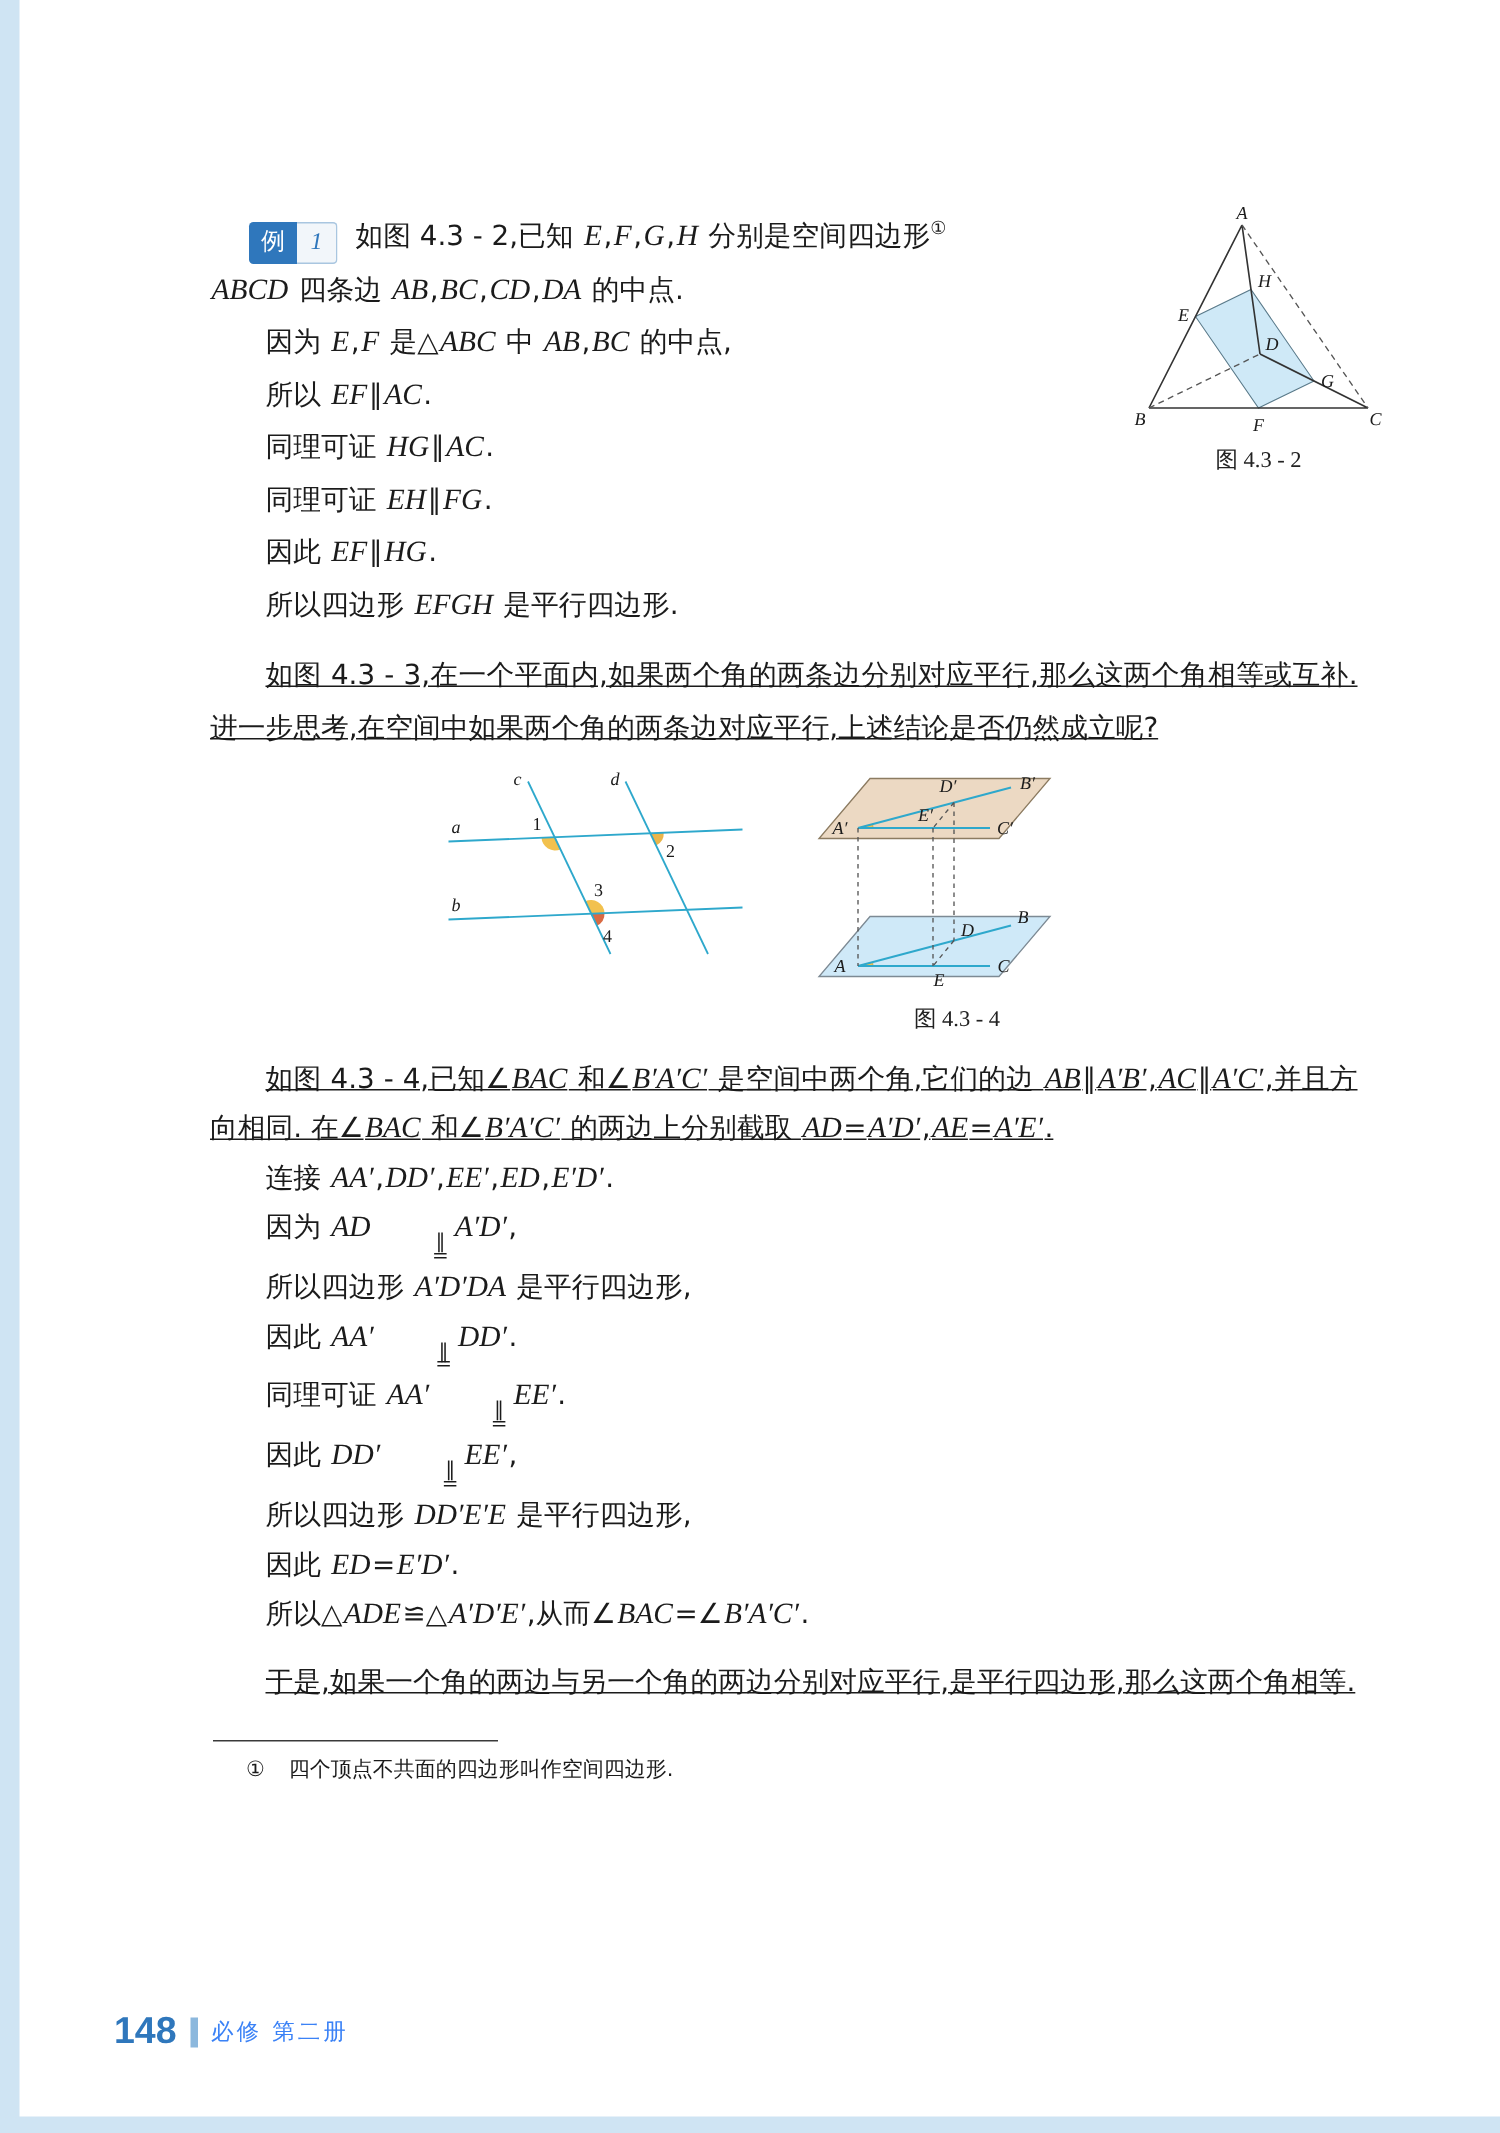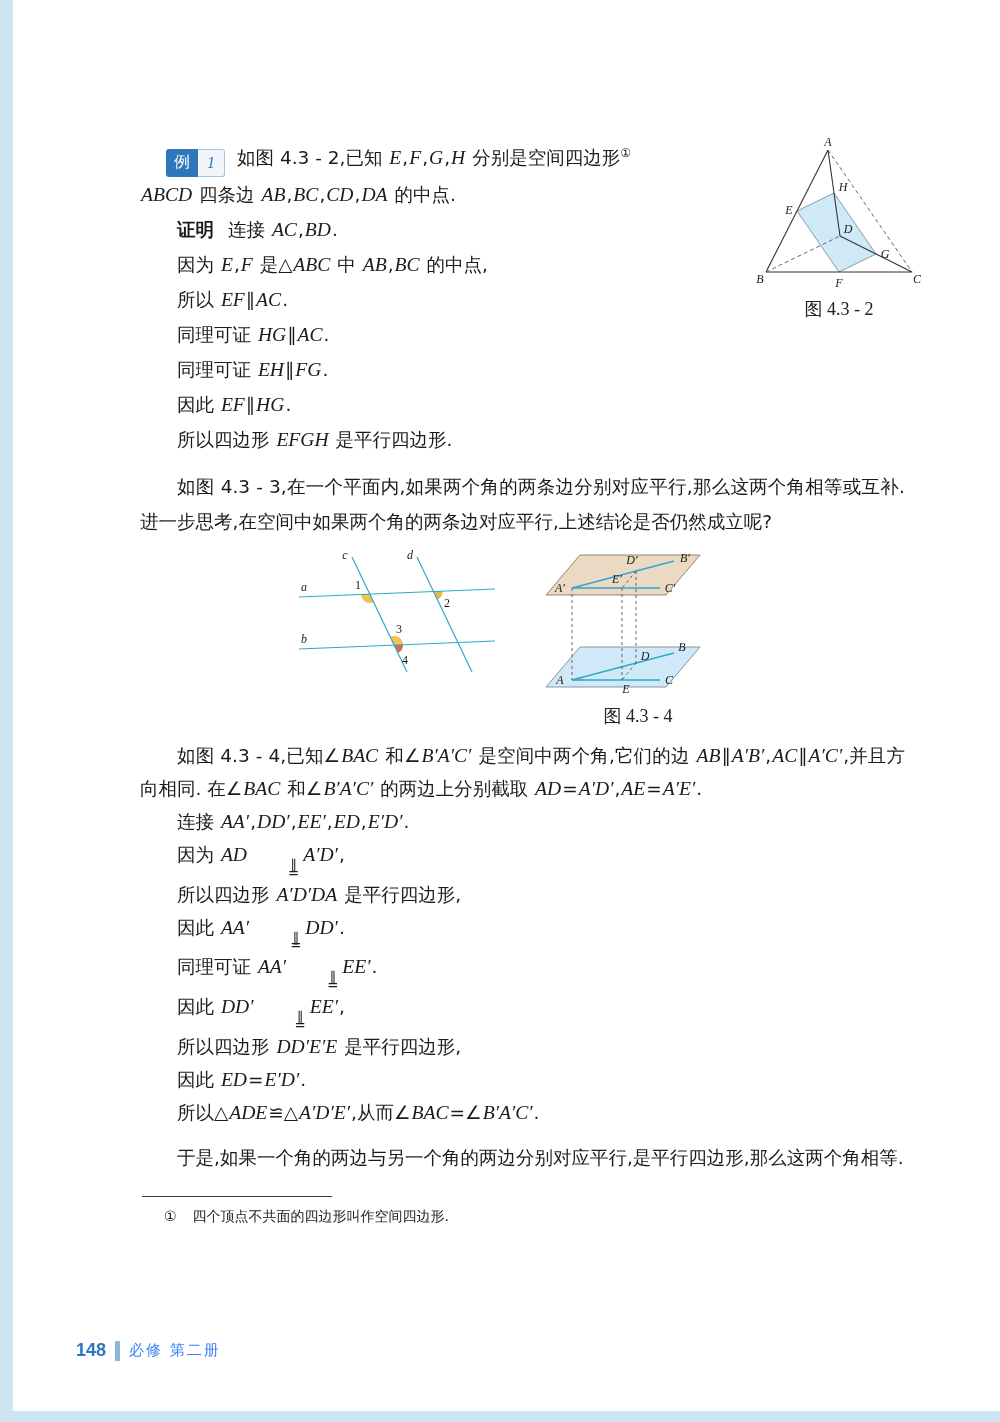--- a/index.html
+++ b/index.html
@@ -24,43 +24,43 @@
   .exline{padding-left:26px;}
   .badge{display:inline-flex;align-items:stretch;margin-right:12px;vertical-align:-3px;}
   .badge .li{background:#2f77bc;color:#fff;font-size:16px;line-height:24px;padding:1px 8px;border-radius:3px 0 0 3px;}
   .badge .num{background:#f2f6fa;color:#2f77bc;border:1px solid #a9c6e0;border-left:none;
               font-size:16px;line-height:24px;padding:1px 9px;border-radius:0 3px 3px 0;
               font-family:"Liberation Serif",serif;font-style:italic;}
   sup.note{font-size:12px;vertical-align:super;line-height:0;}
 
   .step{text-indent:2em;}
   .prooflabel{font-weight:bold;margin-right:14px;}
-  .para{text-indent:2em;margin-top:12px !important;}
+  .para{text-indent:2em;margin-top:12px !important;text-decoration:underline;}
   .sec2{line-height:33px;}
 
   .figrow{position:relative;height:180px;margin:8px 0 4px 0;}
   .figblock{position:absolute;top:0;}
   .fig3{left:152px;width:210px;}
   .fig4{left:398px;width:200px;}
-  .figcap{font-size:18px;text-align:center;margin-top:2px;color:#222;
+  .figcap{font-size:15px;text-align:center;margin-top:2px;color:#222;
           font-family:"Liberation Serif","DejaVu Serif",serif;}
 
   .fig2{position:absolute;left:753px;top:136px;width:172px;}
   .fig2 .figcap{margin-top:6px;}
 
   svg{display:block;margin:0 auto;}
   .ptlabel{font-family:"Liberation Serif","DejaVu Serif",serif;font-style:italic;font-size:12px;fill:#1b1b1b;}
   .numlabel{font-family:"Liberation Serif","DejaVu Serif",serif;font-size:12px;fill:#1b1b1b;}
 
   .footnote-rule{width:190px;border-top:1.5px solid #3a3a3a;margin:22px 0 8px 2px;}
   .footnote{font-size:14px;line-height:22px;padding-left:24px;text-indent:0;}
   .fn-mark{margin-right:16px;}
 
   .footer{position:absolute;left:76px;top:1340px;display:flex;align-items:center;gap:9px;}
-  .page-num{color:#2f77bc;font-size:18px;font-weight:bold;font-family:"Liberation Sans",sans-serif;}
+  .page-num{color:#2f77bc;font-size:25px;font-weight:bold;font-family:"Liberation Sans",sans-serif;}
   .footer-bar{width:5px;height:20px;background:#8cb8dd;}
   .book{font-size:15px;color:#3b82f6;letter-spacing:2px;}
 </style>
 </head>
 <body>
 
 <div class="page">
   <div class="edge-left"></div>
   <div class="edge-bottom"></div>
 
@@ -84,21 +84,20 @@
   <div class="content">
 
     <div class="example">
       <p class="exline">
         <span class="badge">
             <span class="li">例</span>
             <span class="num">1</span>
           </span><span>如图 4.3 - 2,已知 <i class="m">E</i>,<i class="m">F</i>,<i class="m">G</i>,<i class="m">H</i> 分别是空间四边形</span><sup class="note">①</sup>
       </p>
       <p><i class="m">ABCD</i> 四条边 <i class="m">AB</i>,<i class="m">BC</i>,<i class="m">CD</i>,<i class="m">DA</i> 的中点.</p>
-      <p class="step"><b class="prooflabel">证明</b><span>连接 <i class="m">AC</i>,<i class="m">BD</i>.</span></p>
       <p class="step">因为 <i class="m">E</i>,<i class="m">F</i> 是△<i class="m">ABC</i> 中 <i class="m">AB</i>,<i class="m">BC</i> 的中点,</p>
       <p class="step">所以 <i class="m">EF</i>∥<i class="m">AC</i>.</p>
       <p class="step">同理可证 <i class="m">HG</i>∥<i class="m">AC</i>.</p>
       <p class="step">同理可证 <i class="m">EH</i>∥<i class="m">FG</i>.</p>
       <p class="step">因此 <i class="m">EF</i>∥<i class="m">HG</i>.</p>
       <p class="step">所以四边形 <i class="m">EFGH</i> 是平行四边形.</p>
     </div>
 
     <p class="para">如图 4.3 - 3,在一个平面内,如果两个角的两条边分别对应平行,那么这两个角相等或互补. 进一步思考,在空间中如果两个角的两条边对应平行,上述结论是否仍然成立呢?</p>
 

